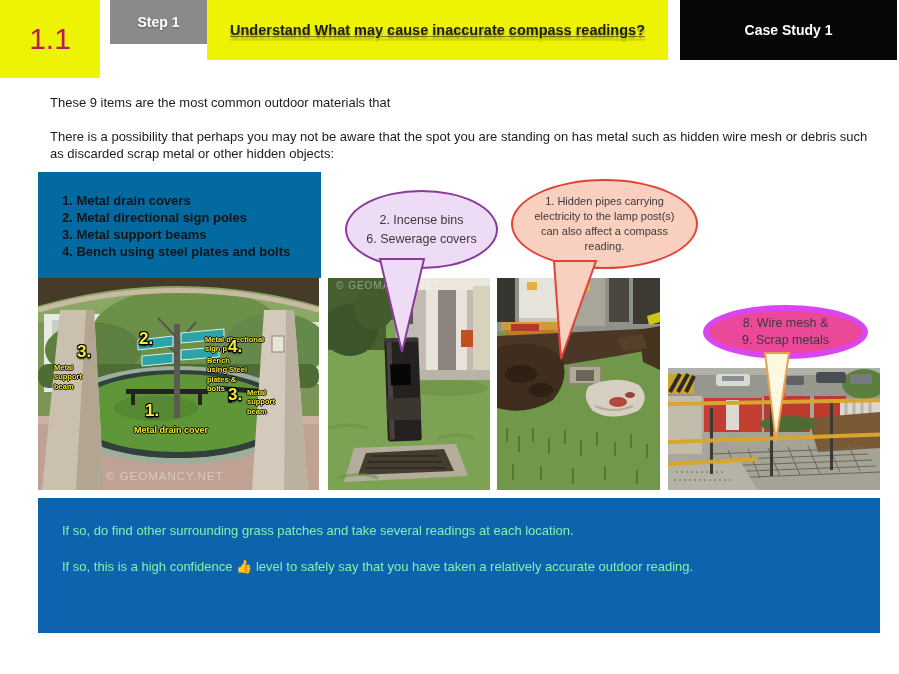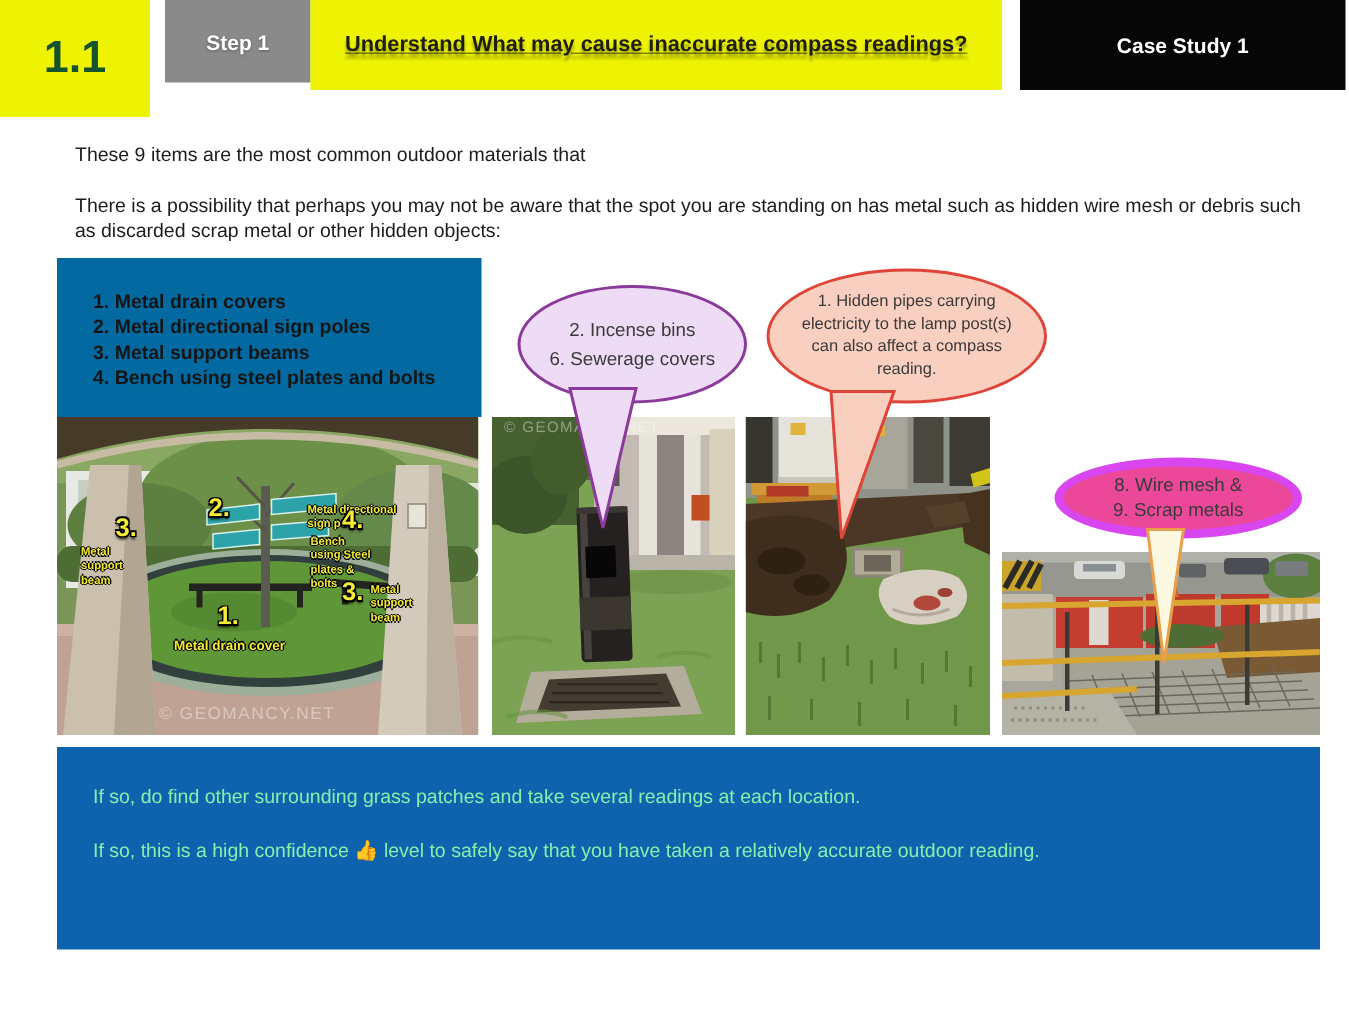--- a/index.html
+++ b/index.html
@@ -2,22 +2,22 @@
 <html><head>
 <meta charset="utf-8">
 <style>
   * { margin:0; padding:0; box-sizing:border-box; }
   body { background:#ffffff; font-family:"Liberation Sans", sans-serif; }
   .page { position:relative; width:899px; height:674px; background:#ffffff; overflow:hidden; }
 
   
   .badge { position:absolute; left:0; top:0; width:100px; height:78px; background:#edf303;
            display:flex; align-items:center; justify-content:center;
-           font-size:30px; font-weight:bold; color:#14532d; }
-  .stepbox { position:absolute; left:110px; top:0; width:97px; height:55px; background:#8a8a8a;
+           font-size:30px; font-weight:normal; color:#be185d; }
+  .stepbox { position:absolute; left:110px; top:0; width:97px; height:44px; background:#8a8a8a;
              display:flex; align-items:center; justify-content:center;
              color:#fff; font-weight:bold; font-size:14px; text-shadow:0 1px 2px rgba(0,0,0,.35); }
   .titlebox { position:absolute; left:207px; top:0; width:461px; height:60px; background:#edf303;
               display:flex; align-items:center; justify-content:center; }
   .titlebox span { font-size:14.5px; font-weight:bold; color:#1e1e10;
                    text-decoration:underline; text-decoration-color:rgba(45,45,5,.55);
                    text-shadow:0 3px 2px rgba(60,60,0,.45);text-align:center; }
   .casebox { position:absolute; left:680px; top:0; width:217px; height:60px; background:#060606;
              display:flex; align-items:center; justify-content:center;
              color:#fff; font-weight:bold; font-size:14px; }
@@ -126,21 +126,21 @@
     </svg>
     <span class="anno-num" style="left:101px; top:52px;">2.</span>
     <span class="anno-lbl" style="left:119px; top:57px; width:62px;margin-left:48px;">Metal directional sign pole</span>
     <span class="anno-num" style="left:190px; top:60px;">4.</span>
     <span class="anno-lbl" style="left:169px; top:78px; width:44px;">Bench using Steel plates &amp; bolts</span>
     <span class="anno-num" style="left:39px; top:65px;">3.</span>
     <span class="anno-lbl" style="left:16px; top:85px; width:48px;">Metal support beam</span>
     <span class="anno-num" style="left:190px; top:108px;">3.</span>
     <span class="anno-lbl" style="left:209px; top:110px; width:46px;">Metal support beam</span>
     <span class="anno-num" style="left:107px; top:124px;">1.</span>
-    <span class="anno-lbl" style="left:78px; top:147px; width:110px; font-size:9px;">Metal drain cover</span>
+    <span class="anno-lbl" style="left:78px; top:147px; width:110px; font-size:9px;text-align:center;">Metal drain cover</span>
     <span class="wmark" style="left:68px; top:192px;">© GEOMANCY.NET</span>
   </div>
 
   <div class="photo ph2">
     <svg width="162" height="212" viewBox="0 0 162 212">
       <rect width="162" height="212" fill="#7ca353"></rect>
       <rect x="0" y="0" width="105" height="42" fill="#55703a"></rect>
       <rect x="0" y="0" width="58" height="72" fill="#46602f"></rect>
       <ellipse cx="22" cy="52" rx="28" ry="26" fill="#3b5429"></ellipse>
       <ellipse cx="46" cy="30" rx="20" ry="22" fill="#425c2c"></ellipse>

